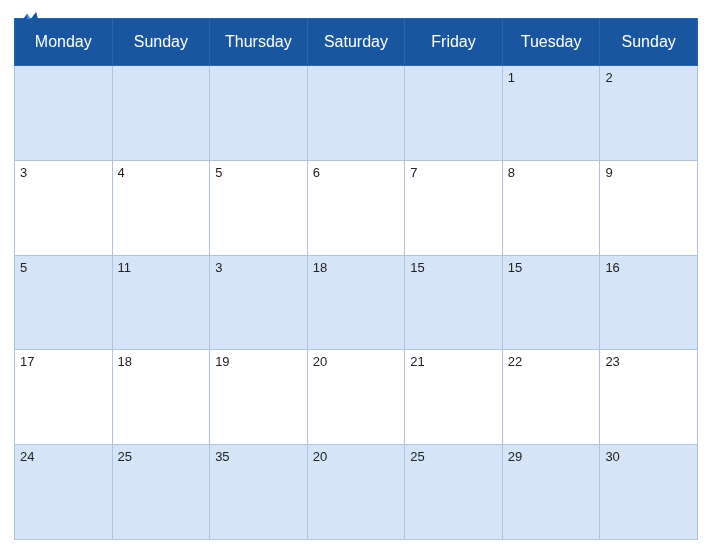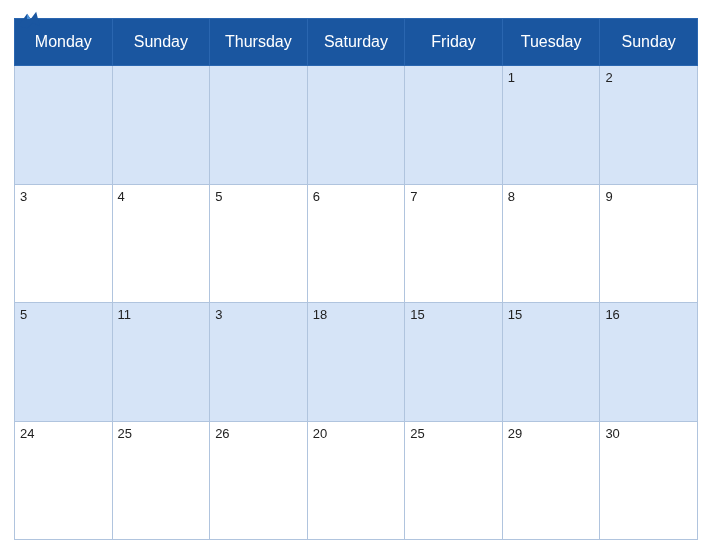--- a/index.html
+++ b/index.html
@@ -154,22 +154,31 @@
       <tr>
         <td><span class="day-num">5</span></td>
         <td><span class="day-num">11</span></td>
         <td><span class="day-num">3</span></td>
         <td><span class="day-num">18</span></td>
         <td><span class="day-num">15</span></td>
         <td><span class="day-num">15</span></td>
         <td><span class="day-num">16</span></td>
       </tr>
       <tr>
+        <td><span class="day-num">17</span></td>
+        <td><span class="day-num">18</span></td>
+        <td><span class="day-num">19</span></td>
+        <td><span class="day-num">20</span></td>
+        <td><span class="day-num">21</span></td>
+        <td><span class="day-num">22</span></td>
+        <td><span class="day-num">23</span></td>
+      </tr>
+      <tr>
         <td><span class="day-num">24</span></td>
         <td><span class="day-num">25</span></td>
-        <td><span class="day-num">26</span></td>
+        <td><span class="day-num">35</span></td>
         <td><span class="day-num">20</span></td>
         <td><span class="day-num">25</span></td>
         <td><span class="day-num">29</span></td>
         <td><span class="day-num">30</span></td>
       </tr>
     </tbody>
 </table>
 
 </body></html>

